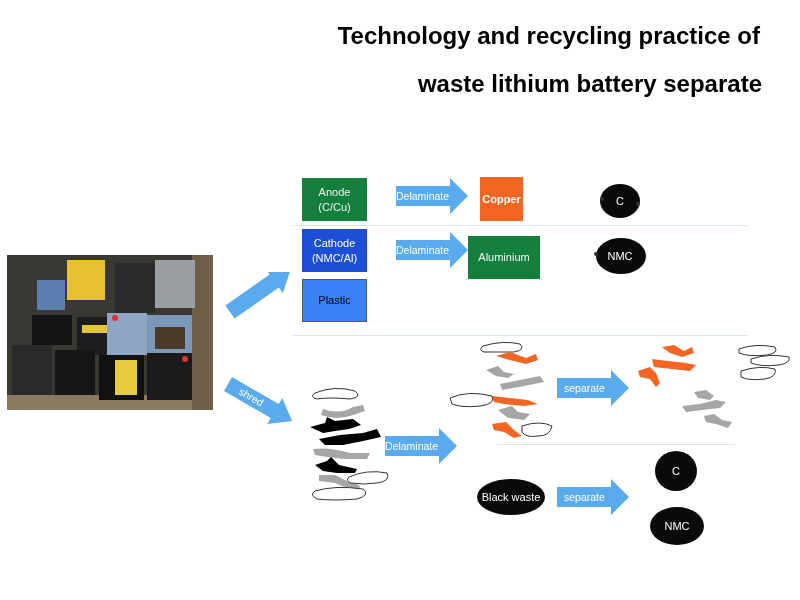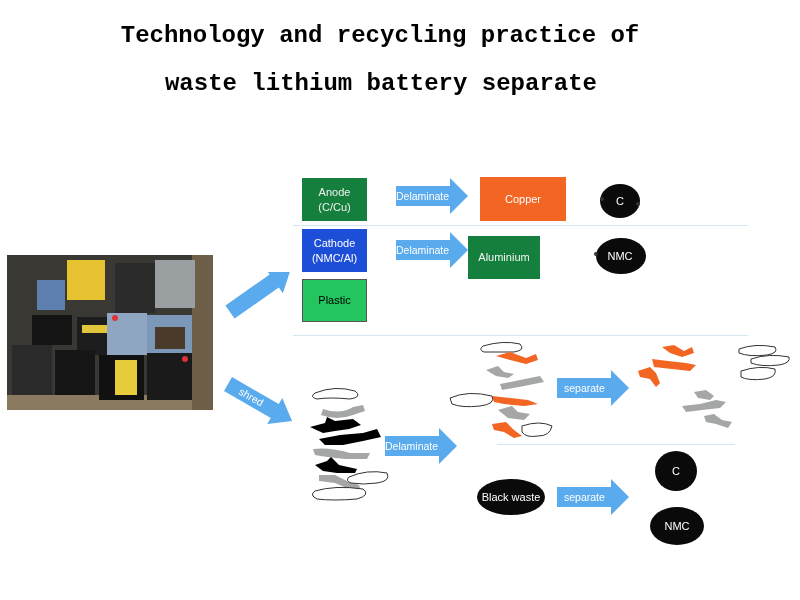--- a/index.html
+++ b/index.html
@@ -1,23 +1,23 @@
 <!DOCTYPE html>
 <html><head>
 <meta charset="utf-8">
 <style>
   html,body{margin:0;padding:0;background:#ffffff;}
   body{width:800px;height:600px;position:relative;overflow:hidden;font-family:"DejaVu Sans",sans-serif;}
-  .title{position:absolute;left:0;width:760px;text-align:center;font-family:Liberation Mono, monospace;font-weight:bold;font-size:24px;color:#000;}
+  .title{position:absolute;left:0;width:760px;text-align:right;font-family:Liberation Sans, sans-serif;font-weight:bold;font-size:24px;color:#000;}
   #t1{top:22px;}
   #t2{top:70px;left:0;width:762px;}
   .box{position:absolute;display:flex;align-items:center;justify-content:center;text-align:center;font-family:"Liberation Sans",sans-serif;font-size:11px;line-height:15px;box-sizing:border-box;}
   .gray{background:#15803d;color:#fff;}
   .black{background:#1d4ed8;color:#fff;}
-  .white{background:#22c55e;color:#000;border:1px solid #555;}
+  .white{background:#3b82f6;color:#000;border:1px solid #555;}
   .orange{background:#f26522;color:#fff;}
   .divider{position:absolute;height:1px;background:#d6e6ee;}
   .arrow{position:absolute;}
   .arrow svg{display:block;}
   .arrow-label{position:absolute;left:0;top:0;height:100%;display:flex;align-items:center;color:#fff;font-family:"Liberation Sans",sans-serif;font-size:10.5px;}
   .blob{position:absolute;}
   .blob-label{position:absolute;left:0;top:0;width:100%;height:100%;display:flex;align-items:center;justify-content:center;color:#fff;font-family:"Liberation Sans",sans-serif;font-size:11px;}
   .photo{position:absolute;left:7px;top:255px;width:206px;height:155px;background:#3b3a36;overflow:hidden;}
 </style>
 </head>
@@ -91,21 +91,21 @@
     </svg>
   <span class="arrow-label">Delaminate</span>
 </div>
 <div class="arrow" style="left:396px;top:232px;width:72px;height:36px;">
   <svg width="72" height="36" viewBox="0 0 72 36">
       <polygon points="0,8 54,8 54,0 72,18 54,36 54,28 0,28" fill="#5aaaee"></polygon>
     </svg>
   <span class="arrow-label">Delaminate</span>
 </div>
 
-<div class="box orange" style="left:480px;top:177px;width:86px;height:44px;">
+<div class="box orange" style="left:480px;top:177px;width:43px;height:44px;font-weight:bold;">
   <span>Copper</span>
 </div>
 <div class="box gray" style="left:468px;top:236px;width:72px;height:43px;color:#f3f3f3;">
   <span>Aluminium</span>
 </div>
 
 <div class="blob" style="left:598px;top:182px;width:44px;height:38px;">
   <svg width="44" height="38" viewBox="0 0 44 38">
       <ellipse cx="22" cy="19" rx="20" ry="17" fill="#0a0a0a"></ellipse>
       <circle cx="4" cy="17" r="2" fill="#333"></circle>

